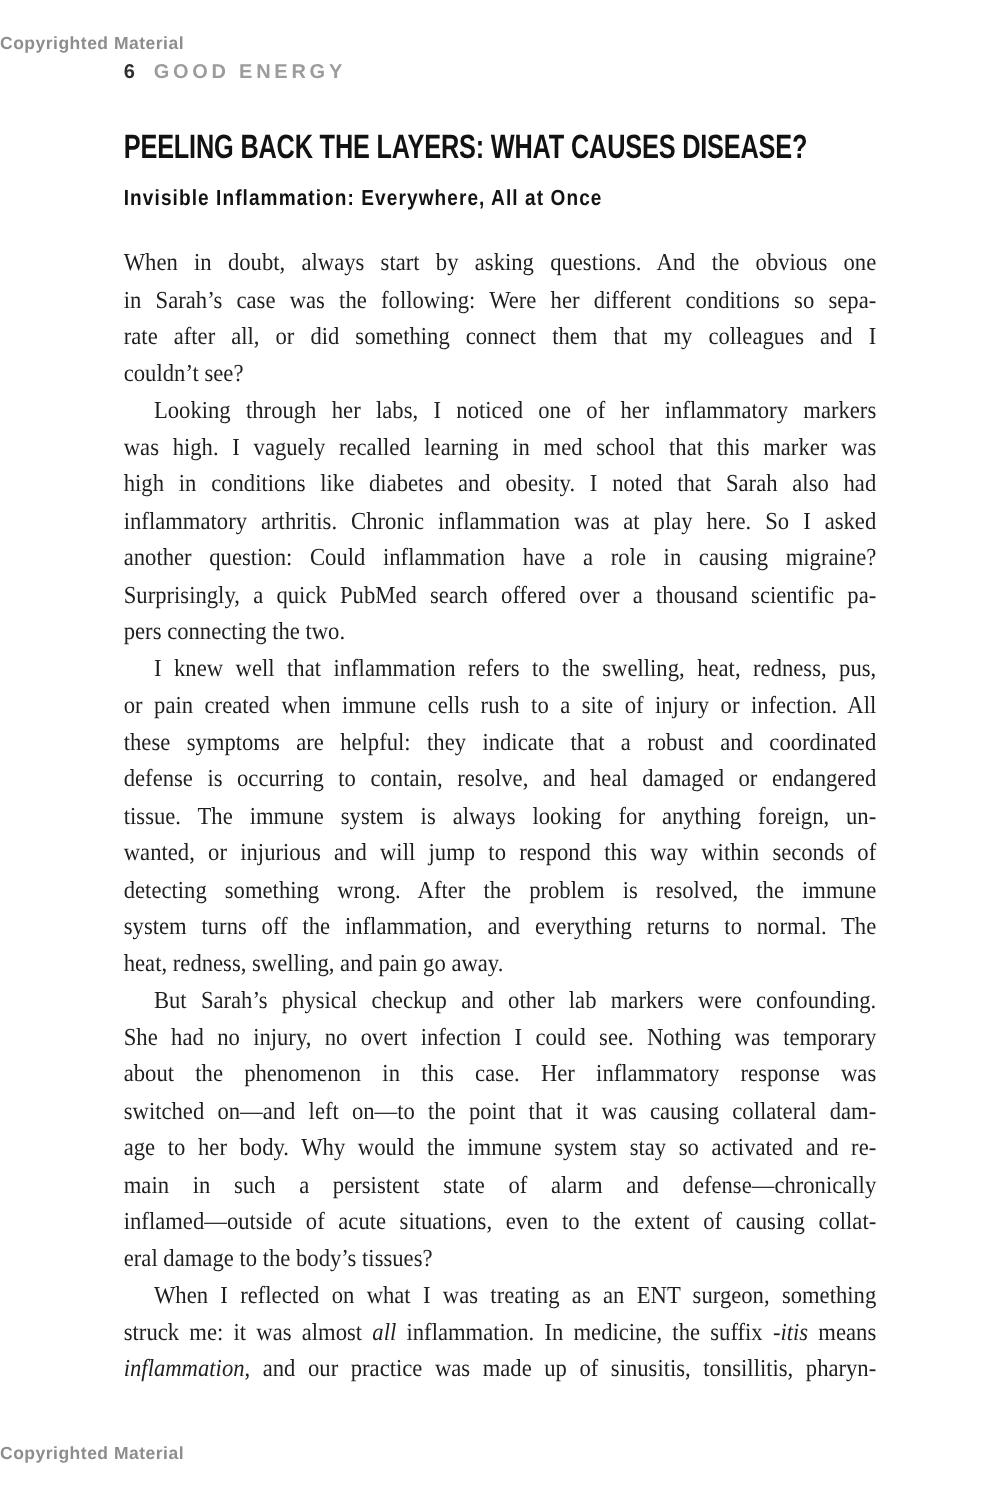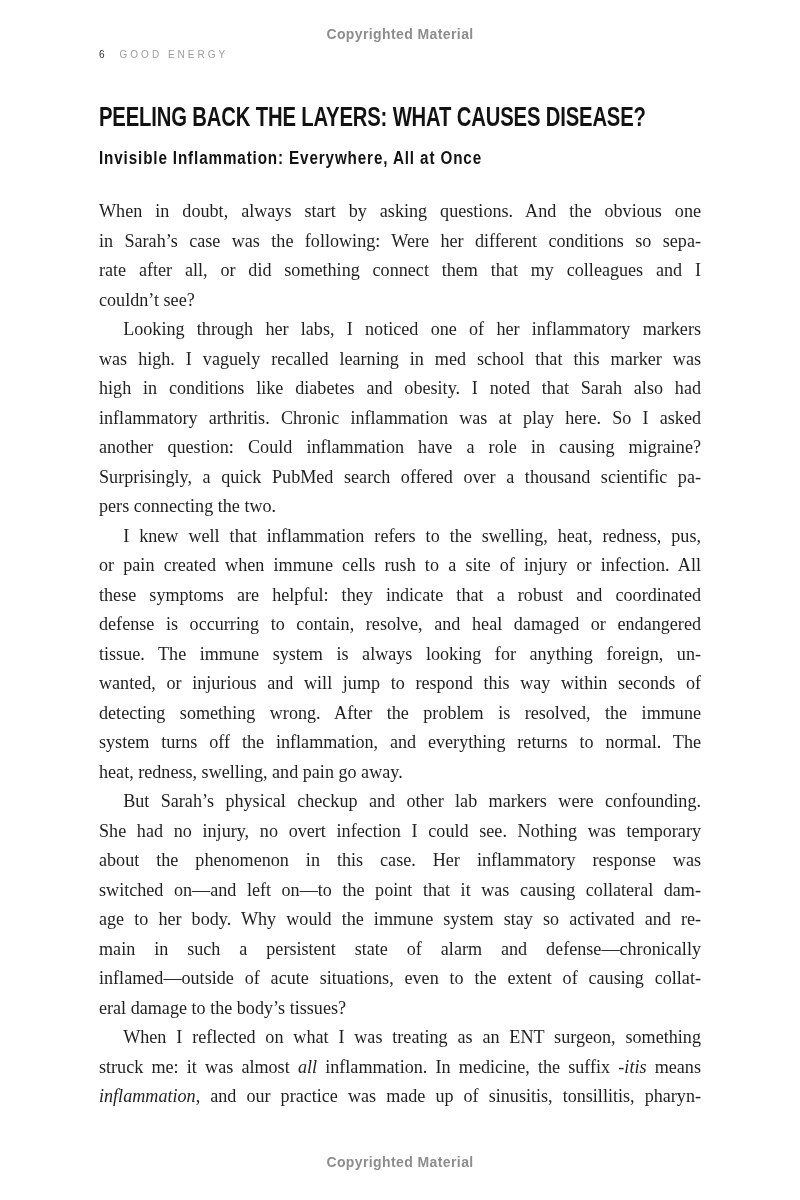--- a/index.html
+++ b/index.html
@@ -8,36 +8,36 @@
     width: 800px;
     height: 1200px;
     background: var(--page-bg, #ffffff);
     font-family: "Liberation Serif", serif;
     overflow: hidden;
   }
   .watermark {
     position: absolute;
     left: 0;
     width: 100%;
-    text-align: center;
+    text-align: left;
     font-family: "Liberation Sans", sans-serif;
     font-size: 14px;
     font-weight: 700;
     letter-spacing: 0.4px;
     color: var(--watermark-gray, #8d8d8d);
   }
   .watermark.top { top: 26px; }
   .watermark.bottom { top: 1154px; }
   .page-header {
     position: absolute;
     left: 99px;
     top: 49px;
     font-family: "Liberation Sans", sans-serif;
-    font-weight: 400;
-    font-size: 10px;
+    font-weight: 700;
+    font-size: 16px;
     white-space: nowrap;
   }
   .page-num {
     color: var(--page-number, #2e2e2e);
     letter-spacing: 1px;
     margin-right: 14px;
   }
   .book-title {
     color: var(--muted-gray, #9c9c9c);
     letter-spacing: 3px;

